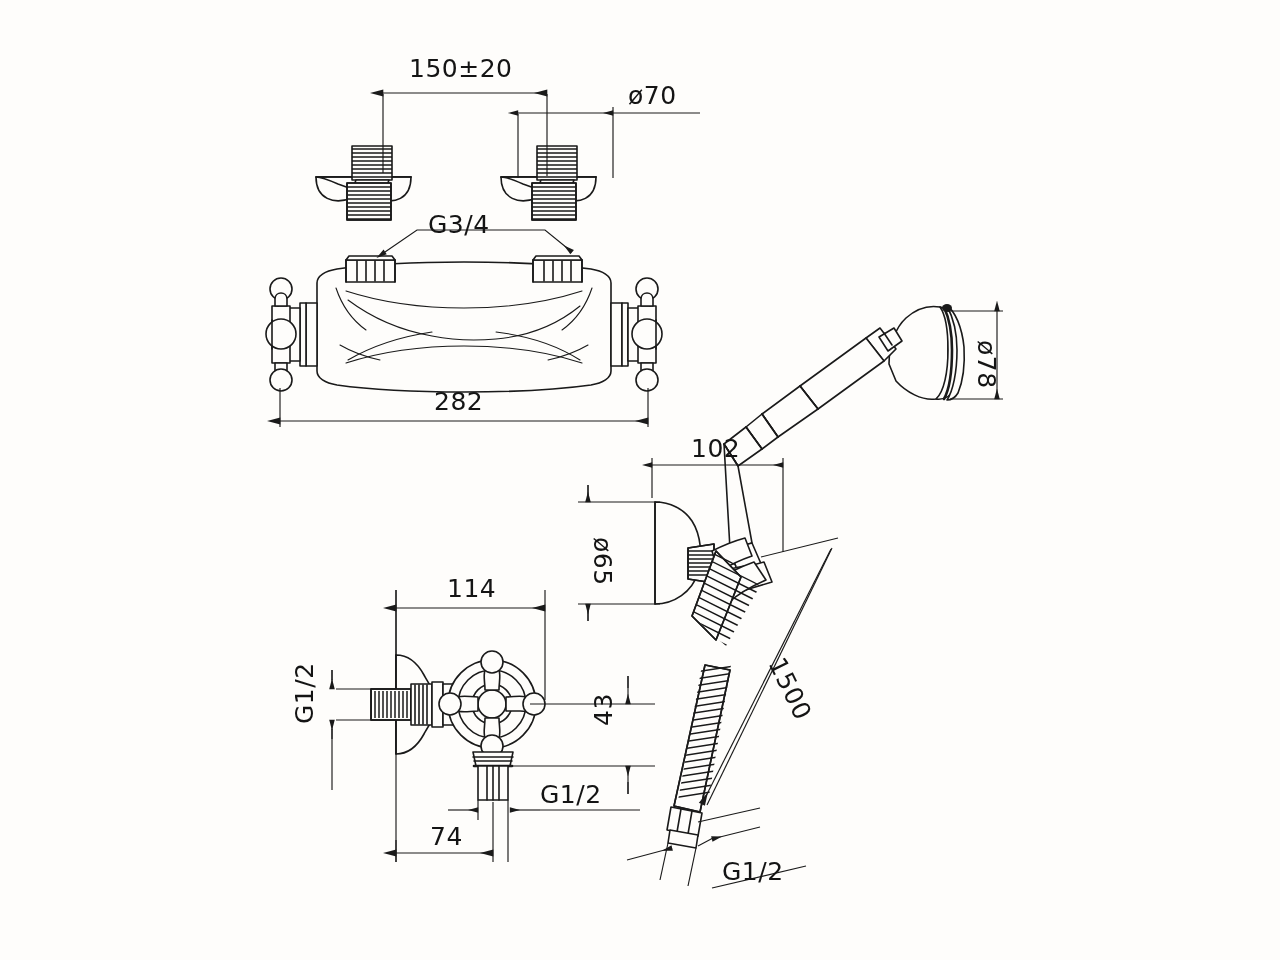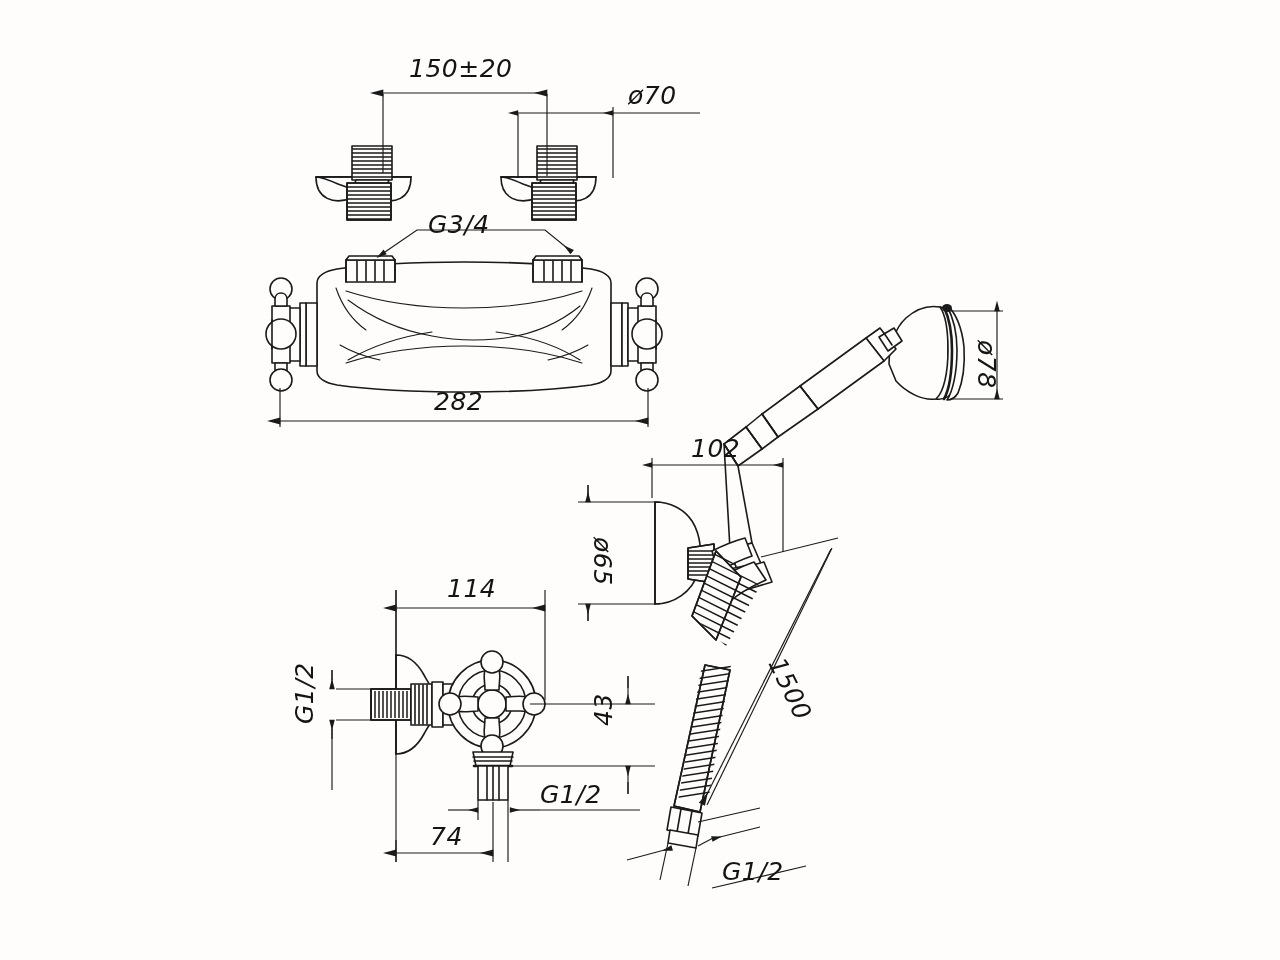--- a/index.html
+++ b/index.html
@@ -11,21 +11,20 @@
     width: 1280px;
     height: 960px;
     overflow: hidden;
     font-family: "DejaVu Sans", sans-serif;
   }
   #drawing-root {
     position: relative;
     width: 1280px;
     height: 960px;
     background: #84cc16;
-    font-style: italic;
   }
   svg#tech-drawing {
     display: block;
     width: 1280px;
     height: 960px;
     background: #fefdfb;
   }
   .ln   { stroke: #1a1a1a; stroke-width: 1.6; fill: none; stroke-linecap: round; stroke-linejoin: round; }
   .ln-t { stroke: #1a1a1a; stroke-width: 1.1; fill: none; stroke-linecap: round; stroke-linejoin: round; }
   .ln-h { stroke: #1a1a1a; stroke-width: 2.6; fill: none; stroke-linecap: round; stroke-linejoin: round; }

